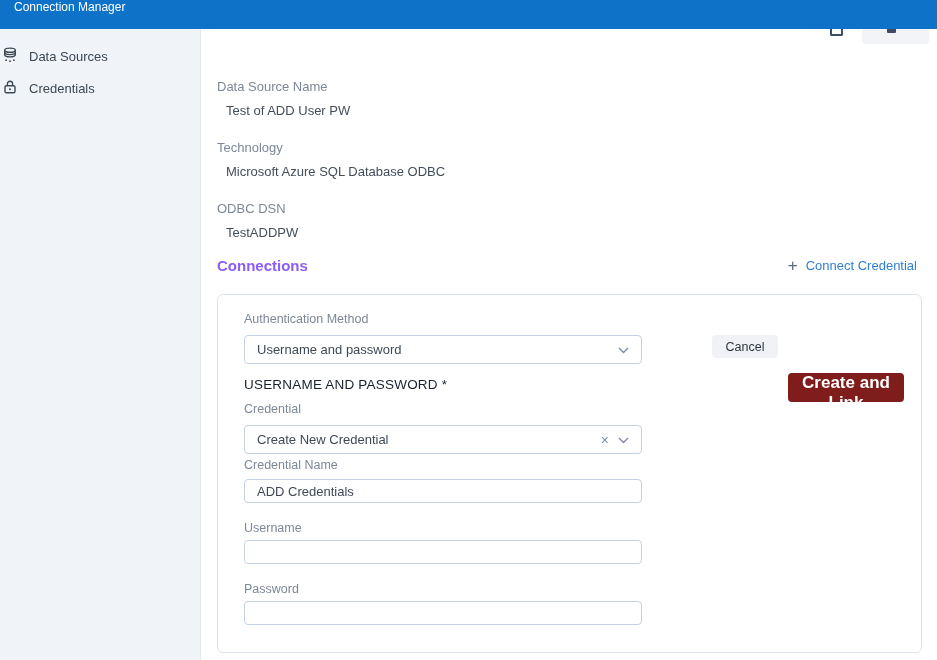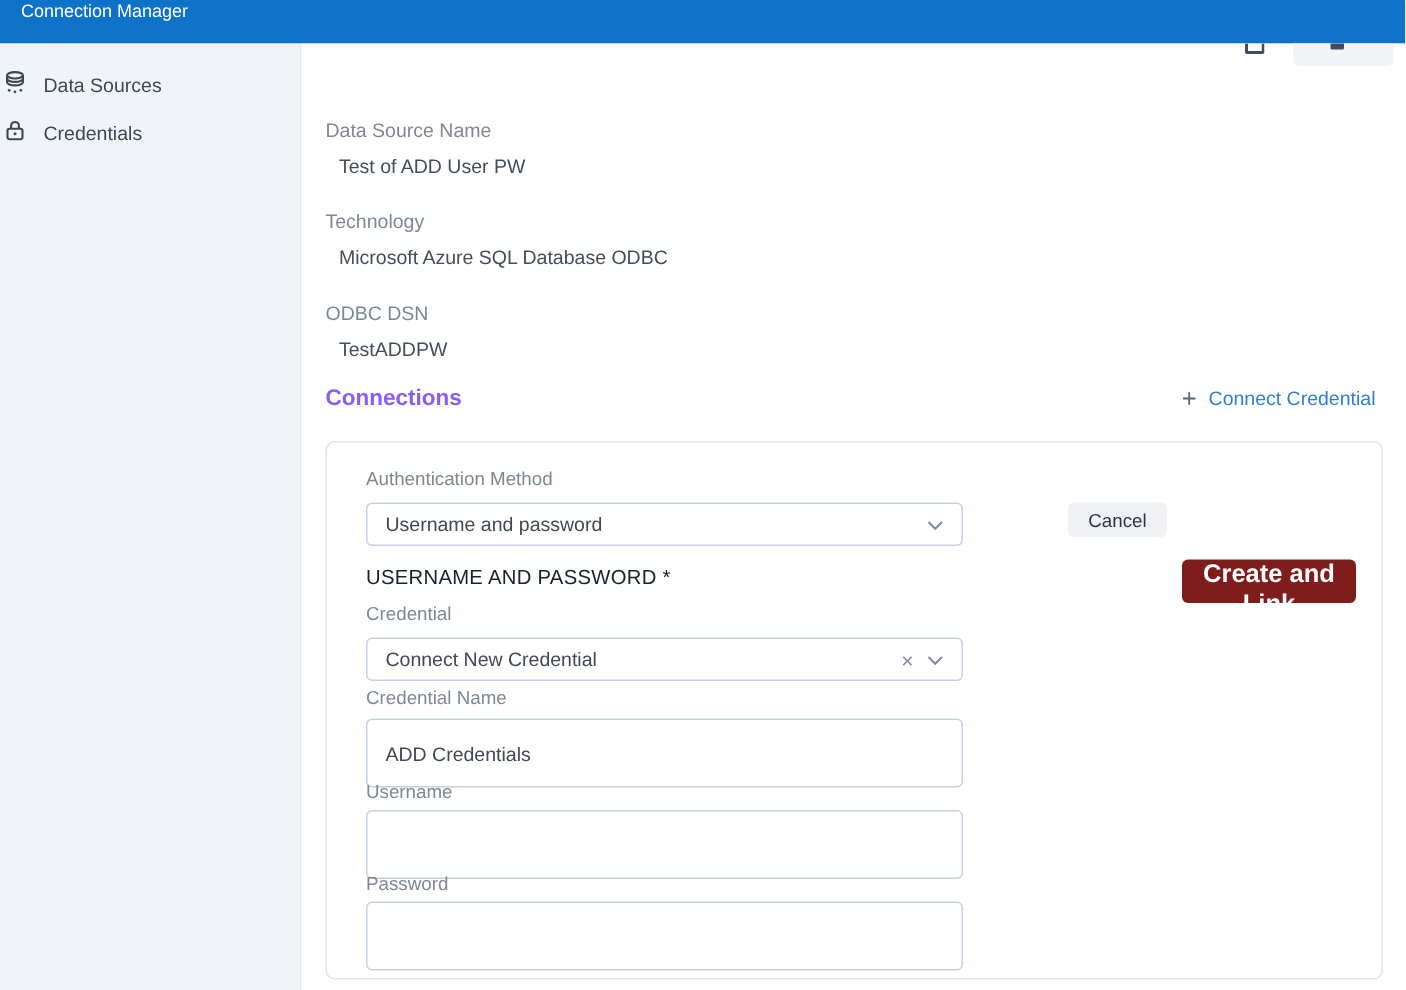--- a/index.html
+++ b/index.html
@@ -64,21 +64,21 @@
   .connect-cred { display: flex; align-items: center; gap: 8px; cursor: pointer; }
   .connect-cred .plus { color: #5a6980; font-size: 17px; font-weight: normal; line-height: 1; }
   .connect-cred .txt { color: #2f80d3; font-size: 13px; }
   
   .panel {
     position: absolute; left: 16px; top: 265px; width: 705px; height: 359px;
     border: 1px solid #dde4ee; border-radius: 6px; background: #fff;
   }
   .p-lbl { position: absolute; left: 26px; color: #7d8896; font-size: 12.5px; }
   .inputbox {
-    position: absolute; left: 26px; width: 398px; height: 46px;
+    position: absolute; left: 26px; width: 398px; height: 24px;
     border: 1px solid #c4d1e3; border-radius: 4px; background: #fff;
     font-size: 13px; color: #3e4956;
     padding: 0 12px;
     font-family: "Liberation Sans", sans-serif;
     outline: none;
   }
   .selectbox {
     position: absolute; left: 26px; width: 398px; height: 29px;
     border: 1px solid #c4d1e3; border-radius: 4px; background: #fff;
     display: flex; align-items: center;
@@ -180,21 +180,21 @@
         </span>
       </div>
 
       <button class="btn-cancel">Cancel</button>
       <button class="btn-primary">Create and Link</button>
 
       <div class="section-head" style="top:82px">USERNAME AND PASSWORD *</div>
 
       <div class="p-lbl" style="top:107px">Credential</div>
       <div class="selectbox" style="top:130px">
-        <span class="grow">Connect New Credential</span>
+        <span class="grow">Create New Credential</span>
         <span class="sel-icons">
           <span class="x-glyph">×</span>
           <span>
             <svg width="11" height="7" viewBox="0 0 11 7" fill="none" stroke="#7d8ca4" stroke-width="1.4">
                 <path d="M1 1 l4.5 4.5 L10 1"></path>
               </svg>
           </span>
         </span>
       </div>
 

